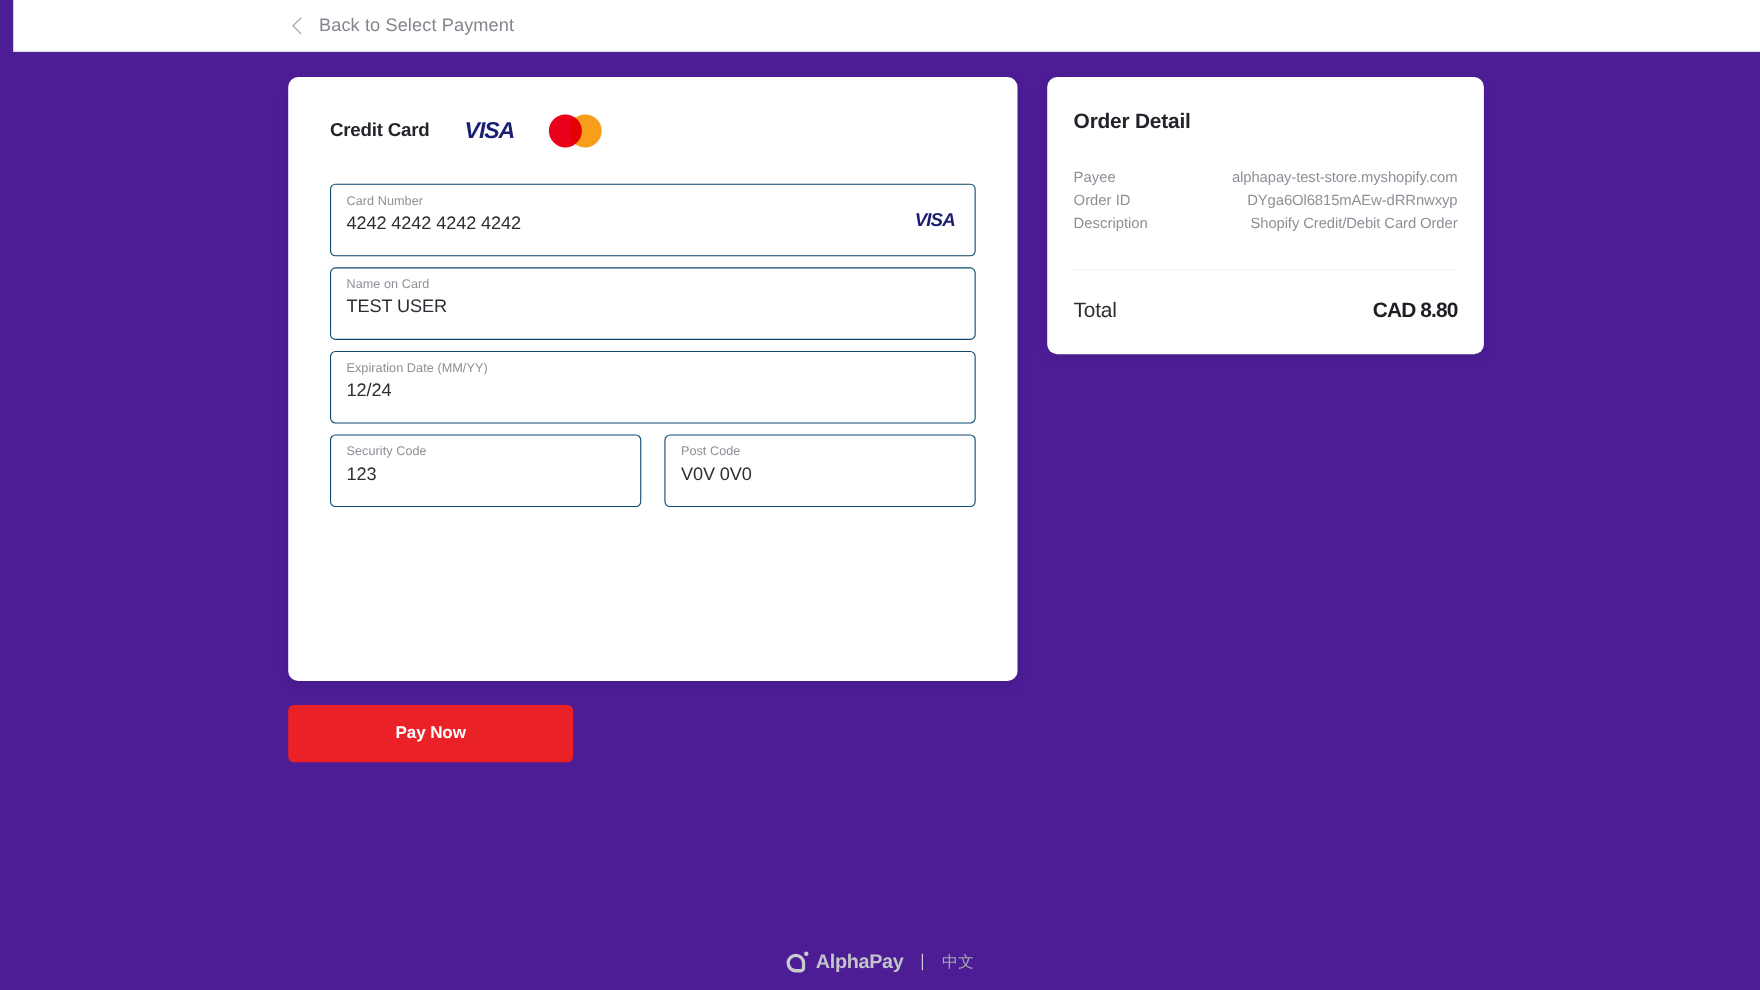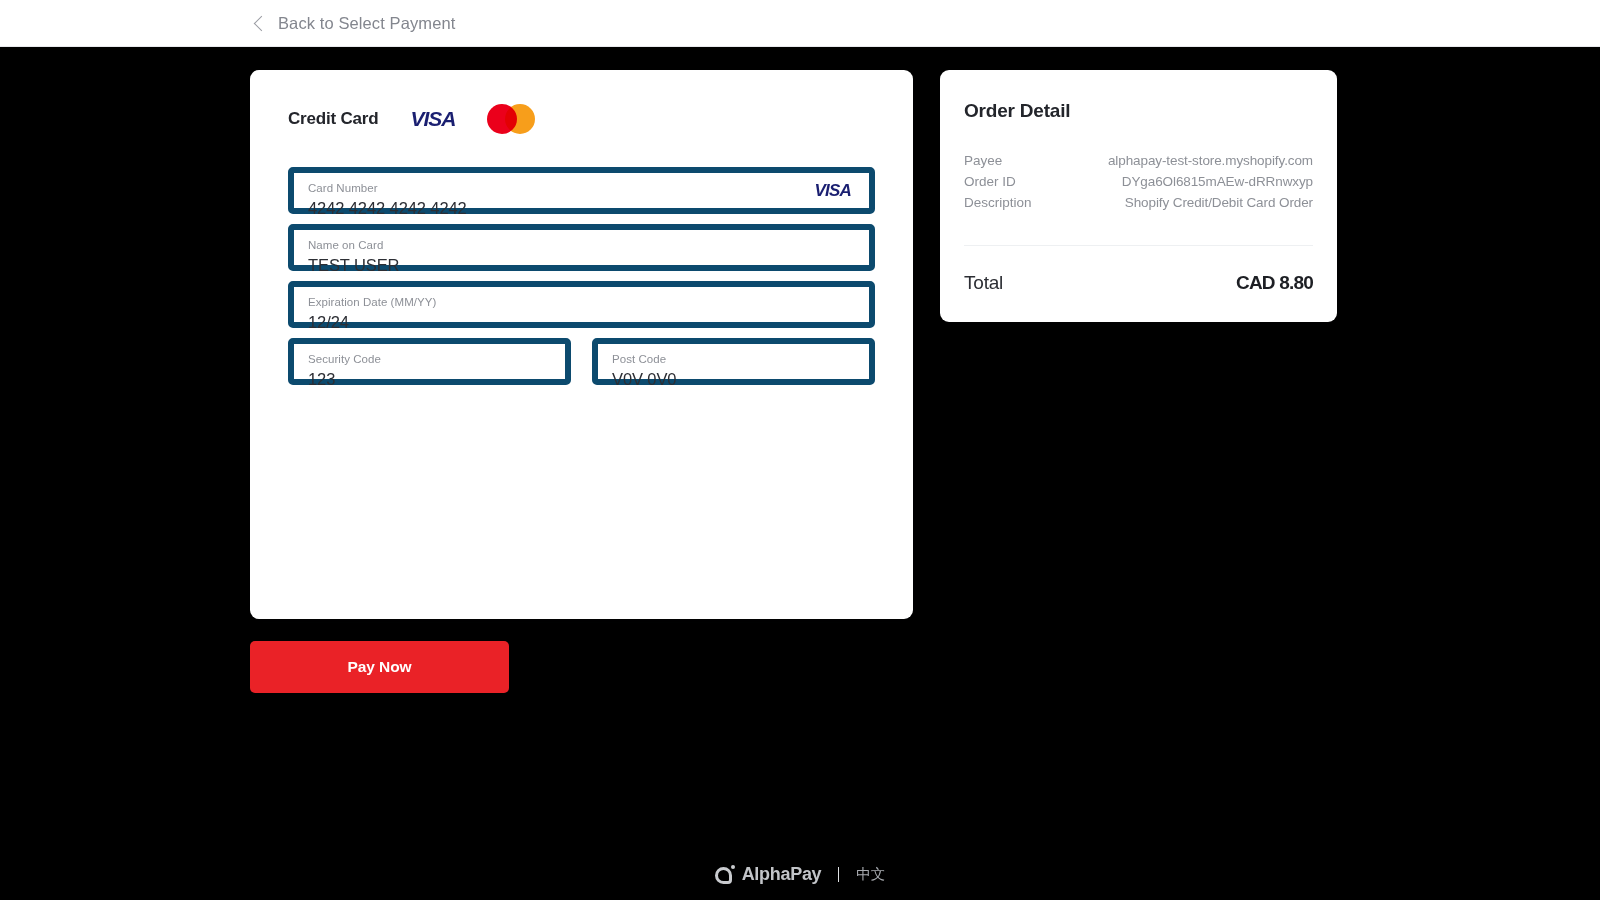--- a/index.html
+++ b/index.html
@@ -9,22 +9,23 @@
     height: 900px;
     background: #f4f5f7;
     font-family: "Liberation Sans", sans-serif;
     -webkit-font-smoothing: antialiased;
   }
 
   .page {
     position: relative;
     width: 1600px;
     height: 900px;
-    background: #000000;
+    background: #4c1d95;
     overflow: hidden;
+    padding-left: 12px;
   }
 
   
   .topbar {
     height: 47px;
     background: #ffffff;
     border-bottom: 1px solid #e8e9ec;
     display: flex;
     align-items: center;
     padding-left: 256px;
@@ -116,24 +117,24 @@
     width: 30px;
     height: 30px;
     border-radius: 50%;
   }
   .mc-red   { left: 0;  background: #eb001b; }
   .mc-amber { left: 18px; background: #f79e1b; mix-blend-mode: multiply; }
 
   
   .field {
     position: relative;
-    border: 6px solid #0c4a6e;
+    border: 1px solid #0c4a6e;
     border-radius: 5px;
     background: #fff;
-    height: 47px;
+    height: 66px;
     padding: 8px 14px 0 14px;
     margin-bottom: 10px;
   }
 
   .field-label {
     font-size: 11.5px;
     color: #8d9097;
     line-height: 15px;
     letter-spacing: 0.05px;
   }

